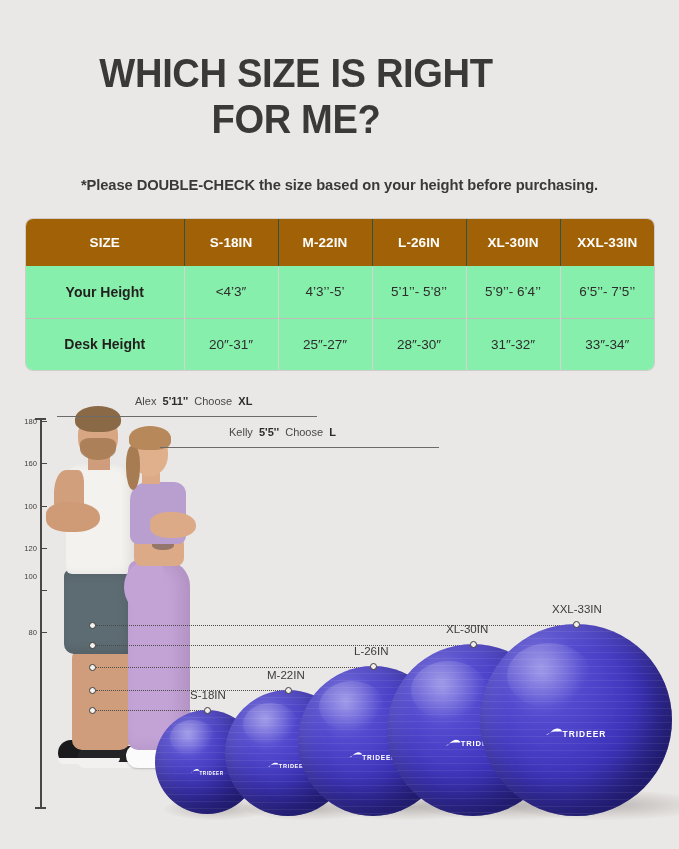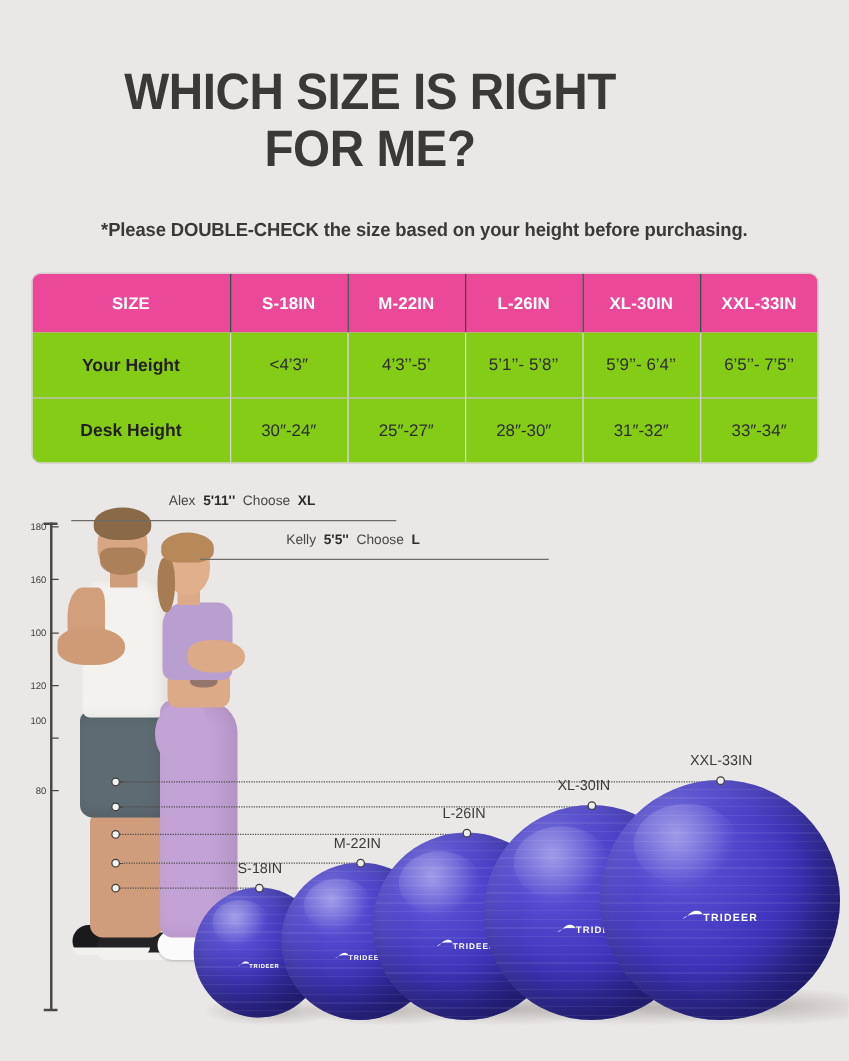--- a/index.html
+++ b/index.html
@@ -64,32 +64,32 @@
     border-collapse: collapse;
     border-radius: 7px;
     overflow: hidden;
     box-shadow: 0 0 0 1px #cfcdca;
   }
   .size-table th, .size-table td {
     text-align: center;
     vertical-align: middle;
   }
   .size-table thead th {
-    background: #ec4899;
+    background: #a16207;
     color: #ffffff;
     font-size: 13.5px;
     font-weight: 700;
     height: 47px;
     letter-spacing: 0.1px;
     border-right: 1px solid #2c5547;
   }
   .size-table thead th:last-child { border-right: none; }
 
   .size-table tbody td {
-    background: #84cc16;
+    background: #86efac;
     height: 52px;
     font-size: 13.5px;
     color: #2e2d2b;
     border-right: 1px solid #d6d4d1;
     border-top: 1px solid #bfbdba;
   }
   .size-table tbody tr:first-child td { border-top: none; }
   .size-table tbody td:last-child { border-right: none; }
   .size-table tbody td.rowhead {
     font-weight: 700;
@@ -357,21 +357,21 @@
       <tr>
         <td class="rowhead">Your Height</td>
         <td>&lt;4’3″</td>
         <td>4’3’’-5’</td>
         <td>5’1’’- 5’8’’</td>
         <td>5’9’’- 6’4’’</td>
         <td>6’5’’- 7’5’’</td>
       </tr>
       <tr>
         <td class="rowhead">Desk Height</td>
-        <td>30″-24″</td>
+        <td>20″-31″</td>
         <td>25″-27″</td>
         <td>28″-30″</td>
         <td>31″-32″</td>
         <td>33″-34″</td>
       </tr>
     </tbody>
   </table>
 
   <div class="illus">
 

